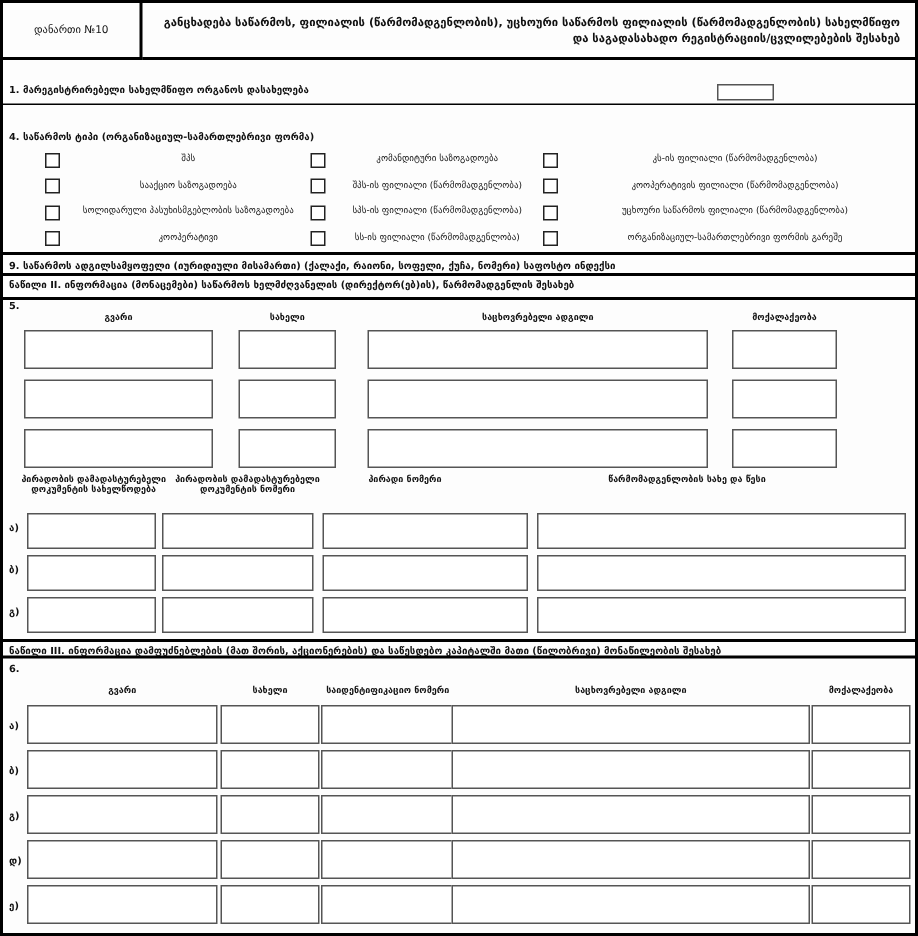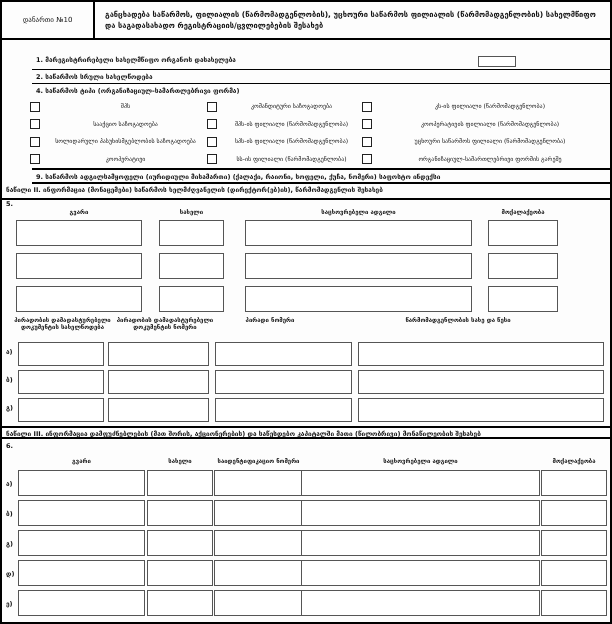--- a/index.html
+++ b/index.html
@@ -13,30 +13,30 @@
   .annex-cell {
     left:0; top:0; width:93px; height:38px;
     border-right:2px solid #000; border-bottom:2px solid #000;
     display:flex; align-items:center; justify-content:center;
     font-weight:normal; font-size:7px;
   }
   .title-cell {
     left:93px; top:0; width:515px; height:38px;
     border-bottom:2px solid #000;
     display:flex; align-items:center; justify-content:center;
-    text-align:left; font-weight:bold; font-size:7.5px; line-height:1.5;
+    text-align:right; font-weight:bold; font-size:7.5px; line-height:1.5;
     padding:2px 10px;
   }
   .bar {
     left:0; right:0; font-weight:bold; font-size:6.5px;
     padding:2px 4px; background:#fdfdfd;
     border-bottom:1px solid #000; line-height:1.3;
   }
   .q { font-weight:bold; font-size:6.5px; padding:3px 4px; line-height:1.3; }
-  .row-line { left:0; right:0; border-bottom:1px solid #000;margin-left:30px; }
+  .row-line { left:0; right:0; border-bottom:1px solid #000; }
   .thick { border-bottom-width:2px; border-bottom-color:#000; }
   .inbox { background:#fff; border:1px solid #555; }
   .cb-grid {
     left:28px; top:96px; width:574px; height:70px;
     display:grid; grid-template-columns:177px 155px 242px;
     grid-auto-rows:17.5px;
   }
   .cb-cell { display:flex; align-items:center; }
   .cb {
     width:10px; height:10px; border:1px solid #222; background:#fff;
@@ -54,23 +54,20 @@
 
   <div class="abs annex-cell">დანართი №10</div>
   <div class="abs title-cell">განცხადება საწარმოს, ფილიალის (წარმომადგენლობის), უცხოური საწარმოს ფილიალის (წარმომადგენლობის) სახელმწიფო და საგადასახადო რეგისტრაციის/ცვლილებების შესახებ</div>
 
 
   <div class="abs row-line" style="top:51px; height:17px;">
     <div class="q">1. მარეგისტრირებელი სახელმწიფო ორგანოს დასახელება</div>
   </div>
   <div class="abs inbox" style="left:476px; top:54px; width:38px; height:11px;"></div>
 
-  <div class="abs row-line" style="top:68px; height:14px;">
-    <div class="q">2. საწარმოს სრული სახელწოდება</div>
-  </div>
 
   <div class="abs row-line thick" style="top:82px; height:86px;">
     <div class="q">4. საწარმოს ტიპი (ორგანიზაციულ-სამართლებრივი ფორმა)</div>
   </div>
   <div class="abs cb-grid">
     <div class="cb-cell">
         <span class="cb"></span>
         <span class="cb-label">შპს</span>
       </div>
     <div class="cb-cell">

